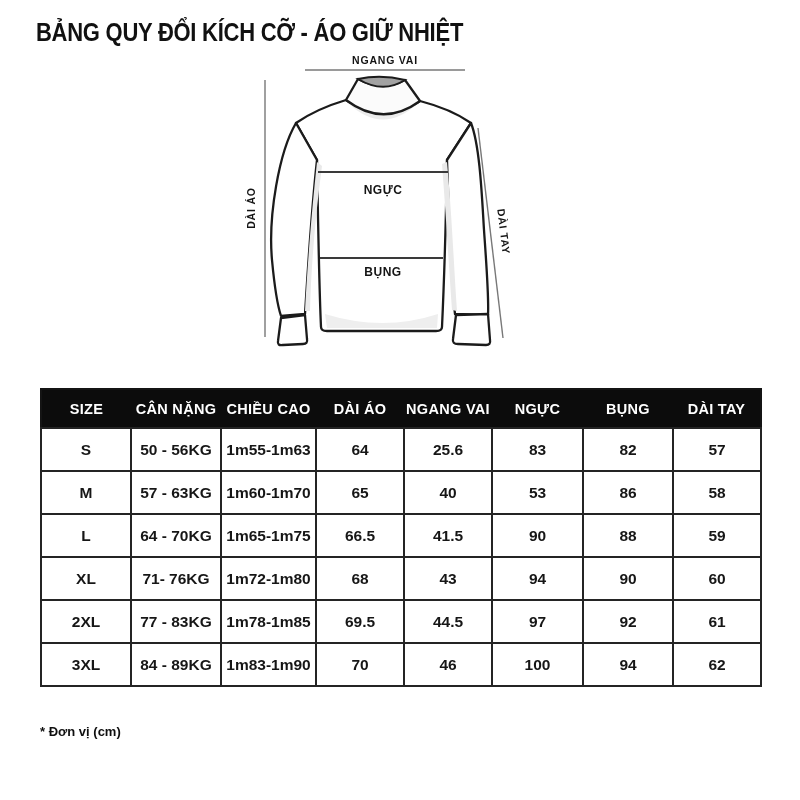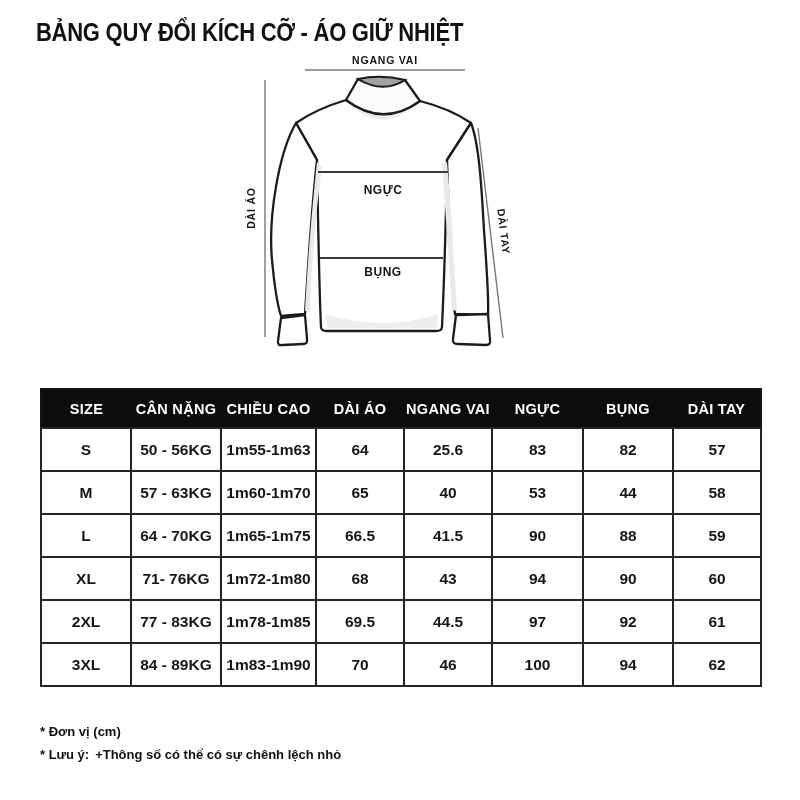--- a/index.html
+++ b/index.html
@@ -112,21 +112,21 @@
           <td>82</td>
           <td>57</td>
         </tr>
         <tr>
           <td>M</td>
           <td>57 - 63KG</td>
           <td>1m60-1m70</td>
           <td>65</td>
           <td>40</td>
           <td>53</td>
-          <td>44</td>
+          <td>86</td>
           <td>58</td>
         </tr>
         <tr>
           <td>L</td>
           <td>64 - 70KG</td>
           <td>1m65-1m75</td>
           <td>66.5</td>
           <td>41.5</td>
           <td>90</td>
           <td>88</td>
@@ -160,16 +160,15 @@
           <td>46</td>
           <td>100</td>
           <td>94</td>
           <td>62</td>
         </tr>
       </tbody>
   </table>
 
   <div class="notes">
     <p><span>* Đơn vị (cm)</span></p>
-    <p><span class="nlabel">* Lưu ý:</span><span>+Thông số có thể có sự chênh lệch nhỏ</span></p>
   </div>
 
 </div>
 
 </body></html>

